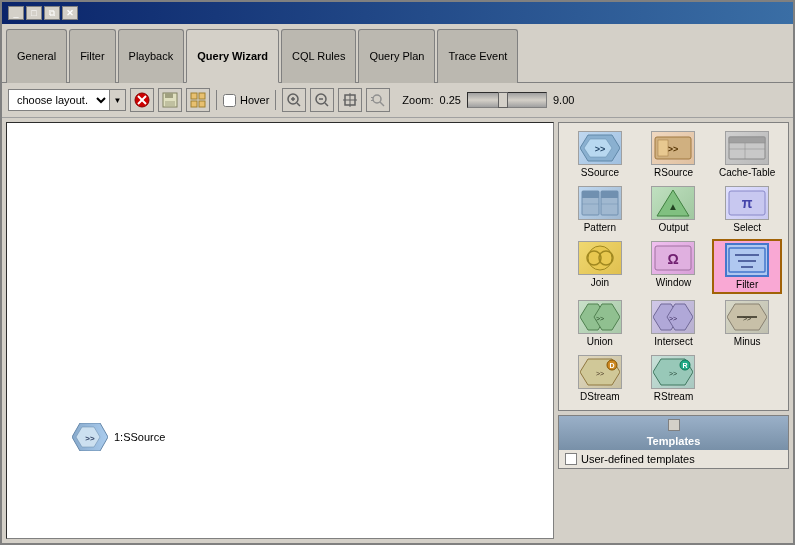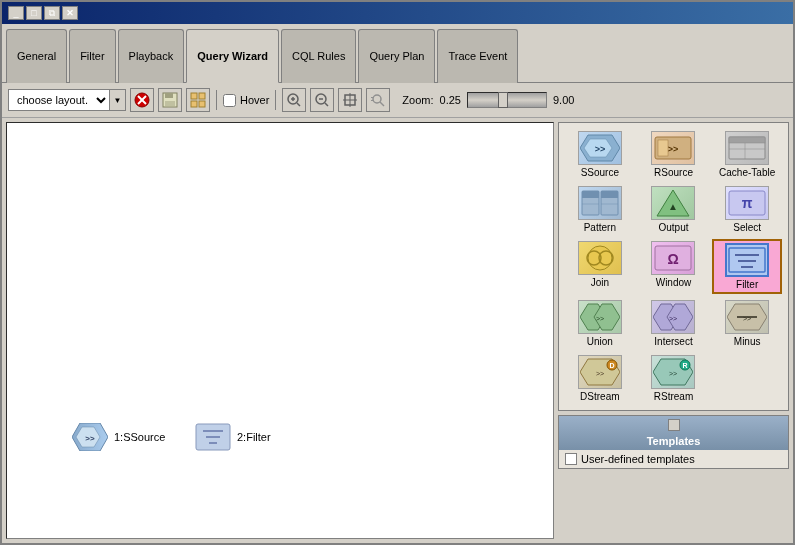--- a/index.html
+++ b/index.html
@@ -438,31 +438,20 @@
                 </linearGradient>
               </defs>
               <polygon points="0,14 8,0 28,0 36,14 28,28 8,28" fill="url(#sg1)" stroke="#6688aa" stroke-width="1"></polygon>
               <polygon points="4,14 10,4 22,4 28,14 22,24 10,24" fill="#cce0f0" stroke="#6688aa" stroke-width="0.5"></polygon>
               <text x="18" y="18" text-anchor="middle" font-size="8" fill="#334466" font-weight="bold">&gt;&gt;</text>
             </svg>
           </div>
           <span class="node-label">1:SSource</span>
         </div>
 
-        <div class="canvas-node" style="left: 188px; top: 300px;">
-          <div class="node-icon">
-            <svg width="36" height="28" viewBox="0 0 36 28">
-              <rect x="1" y="1" width="34" height="26" rx="2" fill="#c0d0e8" stroke="#8899bb" stroke-width="1"></rect>
-              <line x1="8" y1="8" x2="28" y2="8" stroke="#6677aa" stroke-width="1.5"></line>
-              <line x1="11" y1="14" x2="25" y2="14" stroke="#6677aa" stroke-width="1.5"></line>
-              <line x1="14" y1="20" x2="22" y2="20" stroke="#6677aa" stroke-width="1.5"></line>
-            </svg>
-          </div>
-          <span class="node-label">2:Filter</span>
-        </div>
       </div>
 
       <div class="right-panel">
 
         <div class="panel-section">
           <div class="constructs-grid">
 
             <div class="construct-item">
               <div class="construct-icon ssource-icon">
                 <svg width="40" height="30" viewBox="0 0 40 30">

